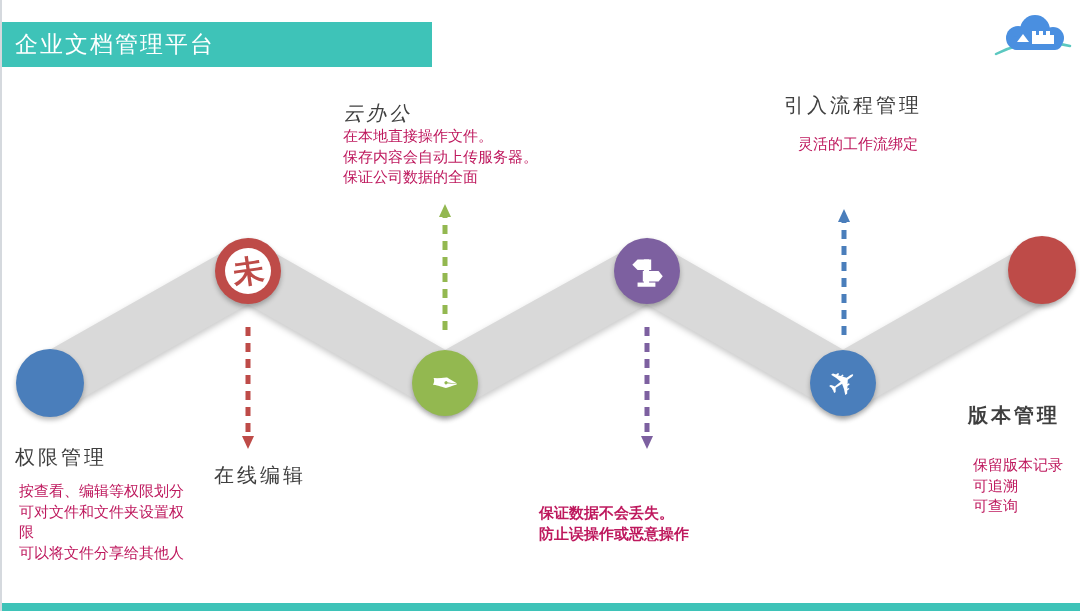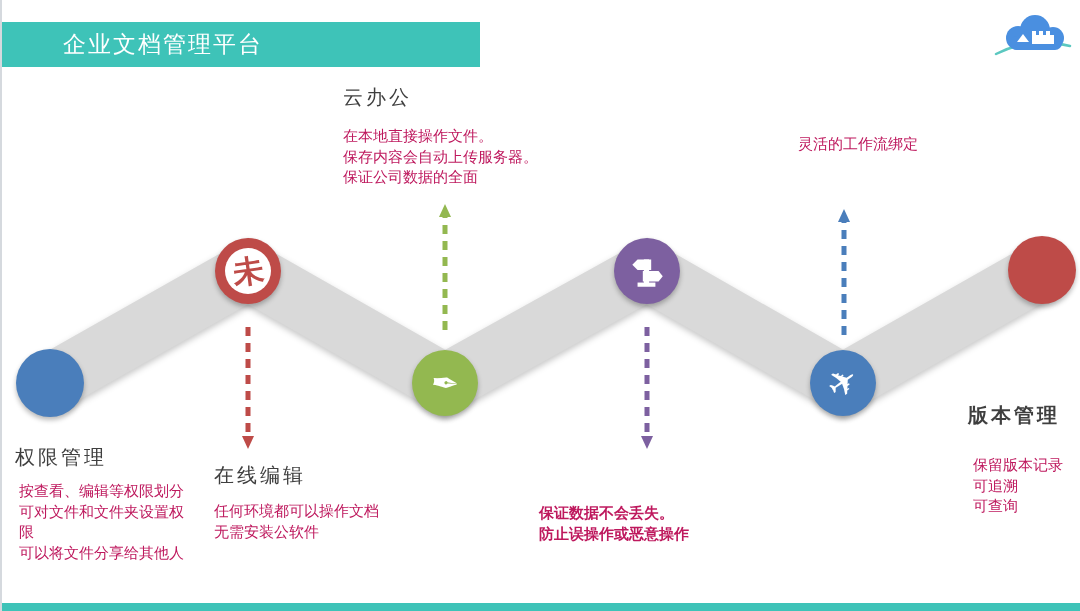--- a/index.html
+++ b/index.html
@@ -3,21 +3,21 @@
 <meta charset="utf-8">
 <style>
   html,body{margin:0;padding:0;background:#fff;}
   .slide{
     position:relative;width:1080px;height:611px;background:#ffffff;
     overflow:hidden;font-family:"Liberation Serif","DejaVu Serif",serif;
     border-left:2px solid #d5d9de;box-sizing:border-box;
   }
   .banner{
     position:absolute;left:0;top:22px;width:430px;height:45px;
-    display:flex;align-items:center;padding-left:48px;
+    display:flex;align-items:center;
   }
   .banner-title{
     color:#ffffff;font-size:23px;letter-spacing:2px;padding-left:13px;white-space:nowrap;
   }
   .svg-layer{position:absolute;left:0;top:0;width:1080px;height:611px;}
   .ribbon{filter:drop-shadow(0px 3px 3px rgba(0,0,0,0.22));}
   .node{
     position:absolute;border-radius:50%;display:flex;align-items:center;justify-content:center;
     box-shadow:0 3px 5px rgba(0,0,0,0.28);
   }
@@ -107,35 +107,34 @@
       <rect x="11" y="31" width="17" height="4"></rect>
     </svg>
   </div>
 
   <div class="node" style="left: 808px; top: 350px; width: 66px; height: 66px; background: rgb(74, 126, 187);">
     <span class="plane-glyph">✈</span>
   </div>
 
   <div class="node" style="left: 1006px; top: 236px; width: 68px; height: 68px; background: rgb(190, 75, 72);"></div>
 
-  <div class="feature-title" style="left:341px;top:84px;">云办公</div>
+  <div class="feature-title" style="left:341px;top:100px;font-style:italic;">云办公</div>
   <div class="feature-desc" style="left:341px;top:126px;width:260px;">在本地直接操作文件。
 保存内容会自动上传服务器。
 保证公司数据的全面</div>
 
+  <div class="feature-title" style="left:782px;top:92px;">引入流程管理</div>
   <div class="feature-desc" style="left:796px;top:134px;width:260px;">灵活的工作流绑定</div>
 
   <div class="feature-title" style="left:13px;top:444px;">权限管理</div>
   <div class="feature-desc" style="left:17px;top:481px;width:174px;">按查看、编辑等权限划分
 可对文件和文件夹设置权限
 可以将文件分享给其他人</div>
 
   <div class="feature-title" style="left:212px;top:462px;">在线编辑</div>
-  <div class="feature-desc" style="left:212px;top:501px;width:260px;">任何环境都可以操作文档
-无需安装公软件</div>
 
   <div class="feature-desc" style="left:537px;top:503px;width:260px;font-weight:bold;">保证数据不会丢失。
 防止误操作或恶意操作</div>
 
   <div class="feature-title" style="left:966px;top:402px;font-weight:bold;">版本管理</div>
   <div class="feature-desc" style="left:971px;top:455px;width:120px;">保留版本记录
 可追溯
 可查询</div>
 
   <div class="bottom-bar" style="background: rgb(62, 195, 184);"></div>

